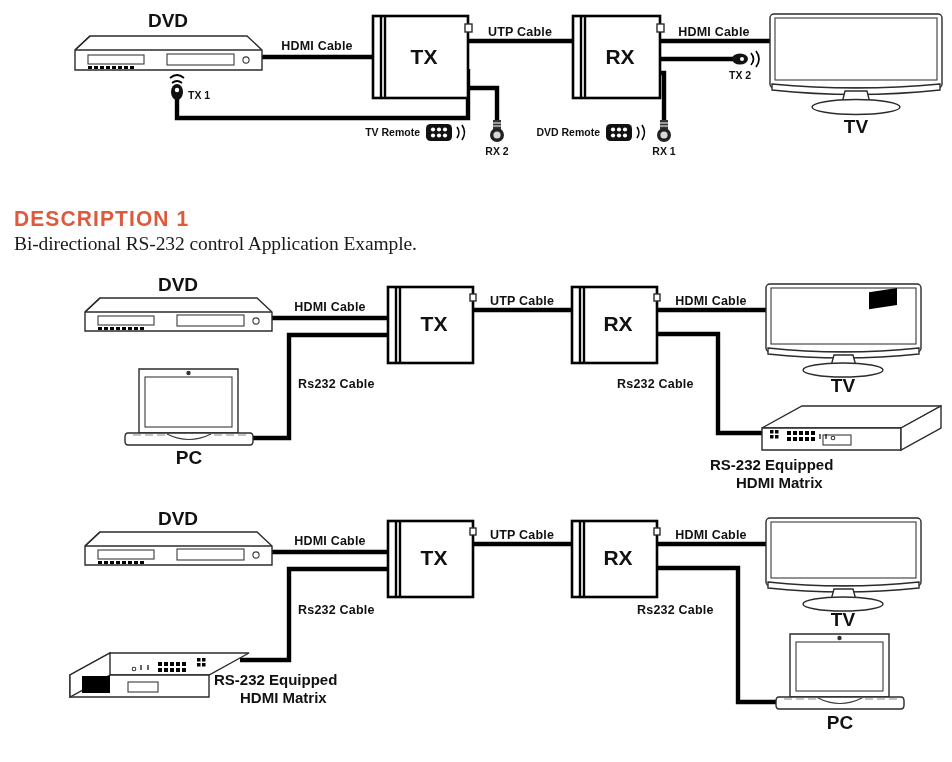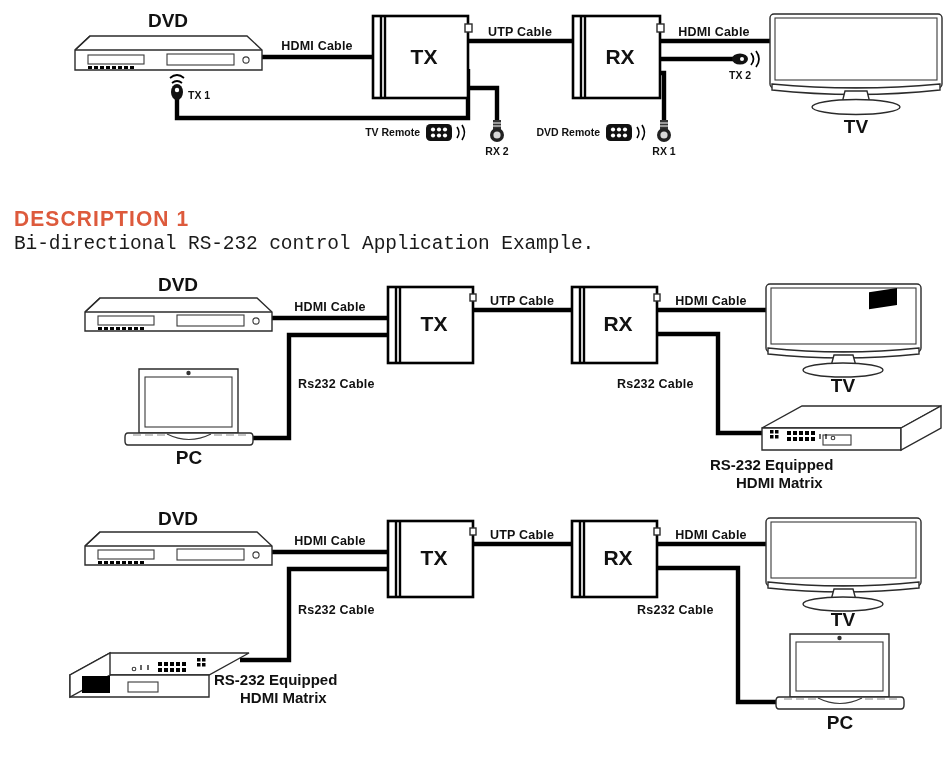--- a/index.html
+++ b/index.html
@@ -17,21 +17,21 @@
   .ln{stroke:#000;fill:none;}
   .thin{stroke:#2b2b2b;stroke-width:1.4;fill:#fff;}
   .thin2{stroke:#3a3a3a;stroke-width:1.1;fill:#fff;}
   .cable{stroke:#000;stroke-width:4.4;fill:none;stroke-linecap:butt;}
   .boxln{stroke:#000;stroke-width:2.6;fill:#fff;}
   .fillblk{fill:#000;stroke:none;}
   #desc-head{position:absolute;left:14px;top:206px;}
   #desc-head .h3{font-family:"Liberation Sans","DejaVu Sans",sans-serif;
       font-weight:bold;font-size:21px;color:#DD5A3C;letter-spacing:1.1px;
       transform:scaleY(1.04);transform-origin:left top;}
-  #desc-head .sub{font-family:Liberation Mono, monospace;
+  #desc-head .sub{font-family:Liberation Serif, serif;
       font-size:19.5px;color:#1a1a1a;margin-top:3px;letter-spacing:-.1px;}
 </style>
 </head>
 <body>
 
 <div id="stage">
 
   <svg id="svg-top" width="952" height="190" viewBox="0 0 952 190" style="position:absolute;left:0;top:0">
 
     <g>

